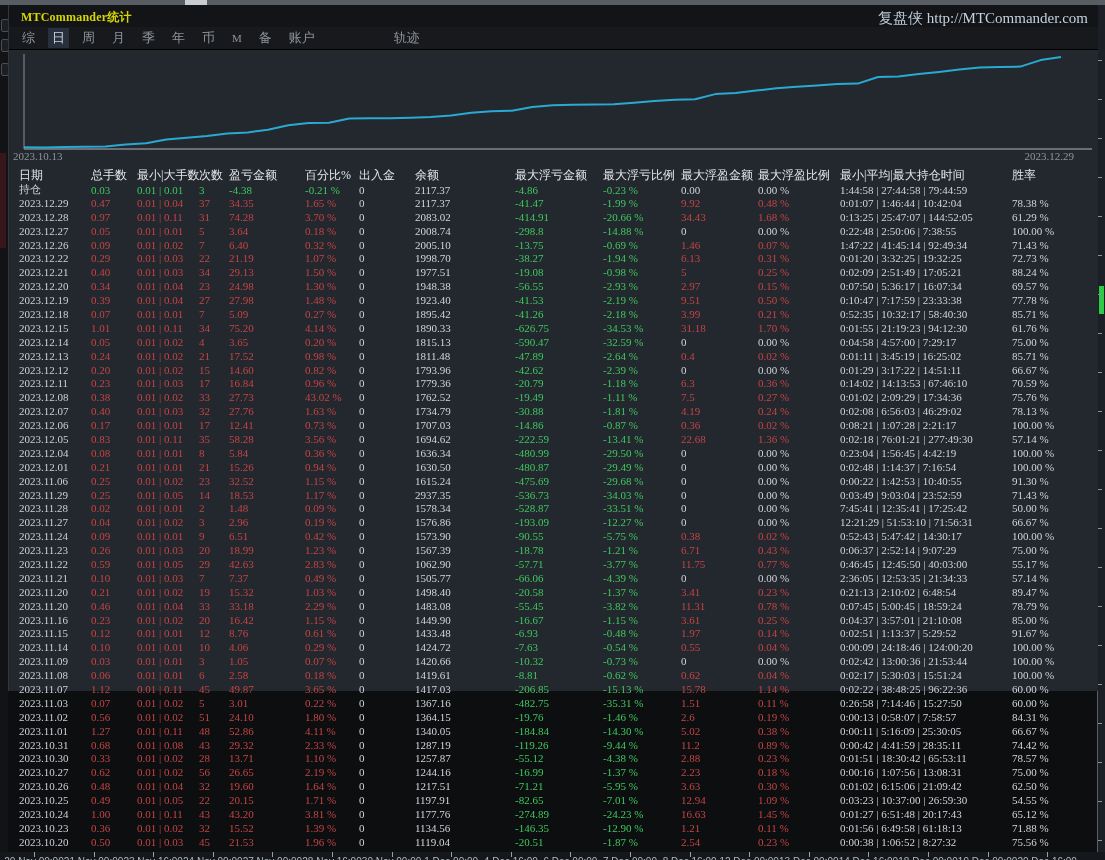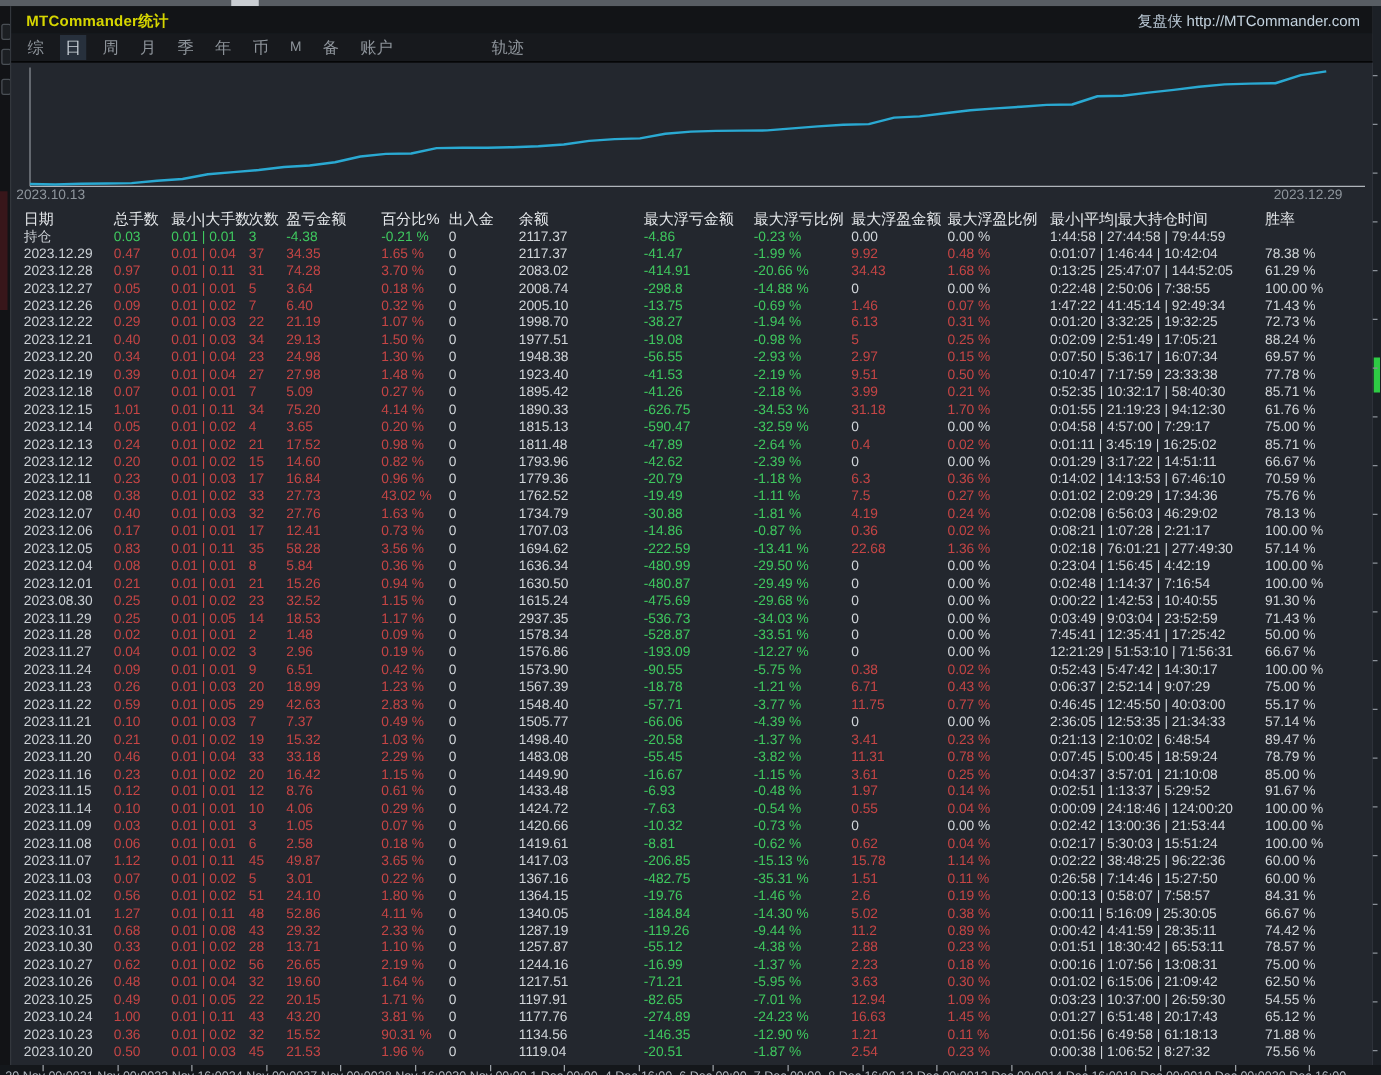--- a/index.html
+++ b/index.html
@@ -13,24 +13,24 @@
   #behind-left .mini{position:absolute;left:1px;width:6px;height:11px;border:1px solid #4a4f55;border-radius:2px;background:#1c1f23;}
   #behind-left .red{position:absolute;left:0;top:148px;width:6px;height:95px;background:#38161a;}
   #behind-right{position:absolute;left:1097px;top:5px;width:8px;height:855px;background:#1c2026;border-left:1px solid #595f66;}
   #behind-right .tick{position:absolute;left:0;width:4px;height:1px;background:#8a9098;}
   #behind-right .green{position:absolute;left:1px;top:281px;width:5px;height:28px;background:#2ecb44;}
   #behind-bottom{position:absolute;left:0;top:852px;width:1105px;height:8px;background:#14171b;overflow:hidden;}
   #behind-bottom .btick{position:absolute;top:0;width:1px;height:5px;background:#9aa0a6;}
   #behind-bottom .blabel{position:absolute;top:4px;font-size:10px;color:#b2b8c0;white-space:nowrap;transform:translateX(-50%);}
 
   
-  #win{position:absolute;left:8px;top:5px;width:1089px;height:847px;background:#23272e;border-left:1px solid #33373d;}
+  #win{position:absolute;left:8px;top:5px;width:1089px;height:686px;background:#23272e;border-left:1px solid #33373d;font-family:Liberation Serif, serif;}
   #titlebar{position:absolute;left:0;top:0;width:100%;height:22px;background:#121417;}
   #app-title{position:absolute;left:12px;top:4px;font-size:12px;font-weight:bold;color:#d6d600;letter-spacing:.2px;}
-  #brand{position:absolute;right:10px;top:4px;font-size:12px;color:#b9c7d4;}
+  #brand{position:absolute;right:10px;top:4px;font-size:15px;color:#b9c7d4;}
   #brand .url{color:#c3d2de;}
   #toolbar{position:absolute;left:0;top:22px;width:100%;height:23px;background:#17191d;border-bottom:1px solid #000;
     display:flex;align-items:center;padding-left:9px;box-sizing:border-box;}
   .tbtn{font-size:13px;color:#8e949b;padding:1px 4px;margin-right:9px;cursor:default;}
   .tbtn.sel{background:#27303c;color:#cdd4db;}
   .tbtn.gap{margin-left:62px;}
 
   
   #chart{position:absolute;left:0;top:45px;width:1089px;height:115px;}
   #chart svg{position:absolute;left:0;top:0;}
@@ -513,21 +513,21 @@
             <span class="c-white">0</span>
             <span class="c-white">1630.50</span>
             <span class="c-green">-480.87</span>
             <span class="c-green">-29.49 %</span>
             <span class="c-white">0</span>
             <span class="c-white">0.00 %</span>
             <span class="c-white">0:02:48 | 1:14:37 | 7:16:54</span>
             <span class="c-white">100.00 %</span>
           </div>
           <div class="trow">
-            <span class="c-date">2023.08.30</span>
+            <span class="c-date">2023.11.06</span>
             <span class="c-red">0.25</span>
             <span class="c-red">0.01 | 0.02</span>
             <span class="c-red">23</span>
             <span class="c-red">32.52</span>
             <span class="c-red">1.15 %</span>
             <span class="c-white">0</span>
             <span class="c-white">1615.24</span>
             <span class="c-green">-475.69</span>
             <span class="c-green">-29.68 %</span>
             <span class="c-white">0</span>
@@ -616,21 +616,21 @@
             <span class="c-white">75.00 %</span>
           </div>
           <div class="trow">
             <span class="c-date">2023.11.22</span>
             <span class="c-red">0.59</span>
             <span class="c-red">0.01 | 0.05</span>
             <span class="c-red">29</span>
             <span class="c-red">42.63</span>
             <span class="c-red">2.83 %</span>
             <span class="c-white">0</span>
-            <span class="c-white">1548.40</span>
+            <span class="c-white">1062.90</span>
             <span class="c-green">-57.71</span>
             <span class="c-green">-3.77 %</span>
             <span class="c-red">11.75</span>
             <span class="c-red">0.77 %</span>
             <span class="c-white">0:46:45 | 12:45:50 | 40:03:00</span>
             <span class="c-white">55.17 %</span>
           </div>
           <div class="trow">
             <span class="c-date">2023.11.21</span>
             <span class="c-red">0.10</span>
@@ -918,21 +918,21 @@
             <span class="c-red">1.45 %</span>
             <span class="c-white">0:01:27 | 6:51:48 | 20:17:43</span>
             <span class="c-white">65.12 %</span>
           </div>
           <div class="trow">
             <span class="c-date">2023.10.23</span>
             <span class="c-red">0.36</span>
             <span class="c-red">0.01 | 0.02</span>
             <span class="c-red">32</span>
             <span class="c-red">15.52</span>
-            <span class="c-red">90.31 %</span>
+            <span class="c-red">1.39 %</span>
             <span class="c-white">0</span>
             <span class="c-white">1134.56</span>
             <span class="c-green">-146.35</span>
             <span class="c-green">-12.90 %</span>
             <span class="c-red">1.21</span>
             <span class="c-red">0.11 %</span>
             <span class="c-white">0:01:56 | 6:49:58 | 61:18:13</span>
             <span class="c-white">71.88 %</span>
           </div>
           <div class="trow">

